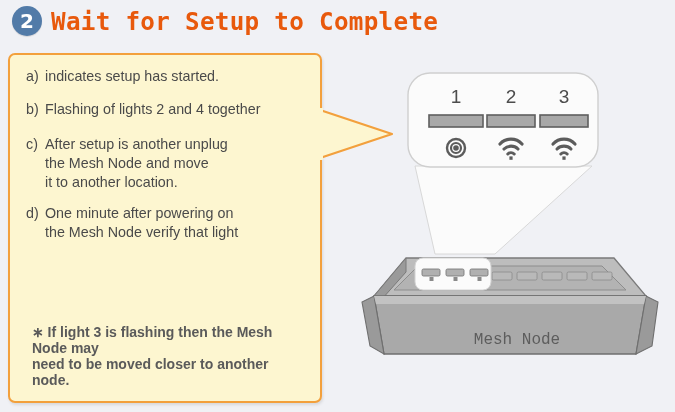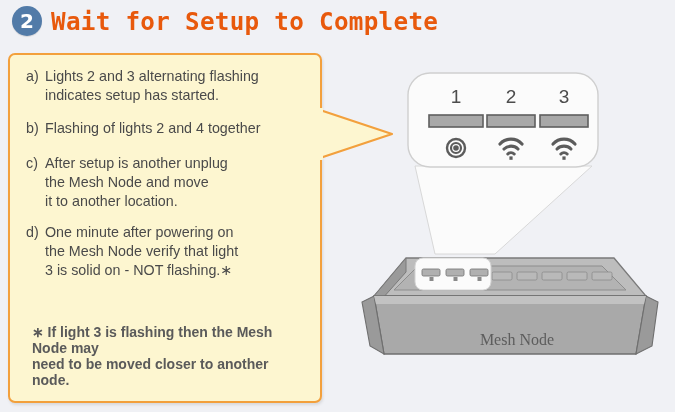--- a/index.html
+++ b/index.html
@@ -130,40 +130,39 @@
     text-anchor: middle;
   }
   .device-caption {
     position: absolute;
     left: 392px;
     top: 331px;
     width: 250px;
     text-align: center;
     color: #5d5d5d;
     font-size: 16px;
-    font-family: Liberation Serif, serif;
+    font-family: Liberation Mono, monospace;
   }
 </style>
 </head>
 <body>
 
 <div id="stage">
 
   <div class="header">
     <div class="step-badge">2</div>
     <div class="step-title">Wait for Setup to Complete</div>
   </div>
 
   <div class="note-box">
     <div class="note-list">
 
       <div class="note-item">
         <div class="note-marker">a)</div>
         <div class="note-text">
-          <span class="ln">Lights 2 and 3 alternating flashing</span>
           <span class="ln">indicates setup has started.</span>
         </div>
       </div>
 
       <div class="note-item" style="margin-bottom:16px;">
         <div class="note-marker">b)</div>
         <div class="note-text">
           <span class="ln">Flashing of lights 2 and 4 together</span>
         </div>
       </div>
@@ -175,21 +174,20 @@
           <span class="ln">the Mesh Node and move</span>
           <span class="ln">it to another location.</span>
         </div>
       </div>
 
       <div class="note-item">
         <div class="note-marker">d)</div>
         <div class="note-text">
           <span class="ln">One minute after powering on</span>
           <span class="ln">the Mesh Node verify that light</span>
-          <span class="ln">3 is solid on - NOT flashing.∗</span>
         </div>
       </div>
 
     </div>
 
     <div class="note-foot">
       <span class="ln">∗ If light 3 is flashing then the Mesh Node may</span>
       <span class="ln">need to be moved closer to another  node.</span>
     </div>
   </div>

